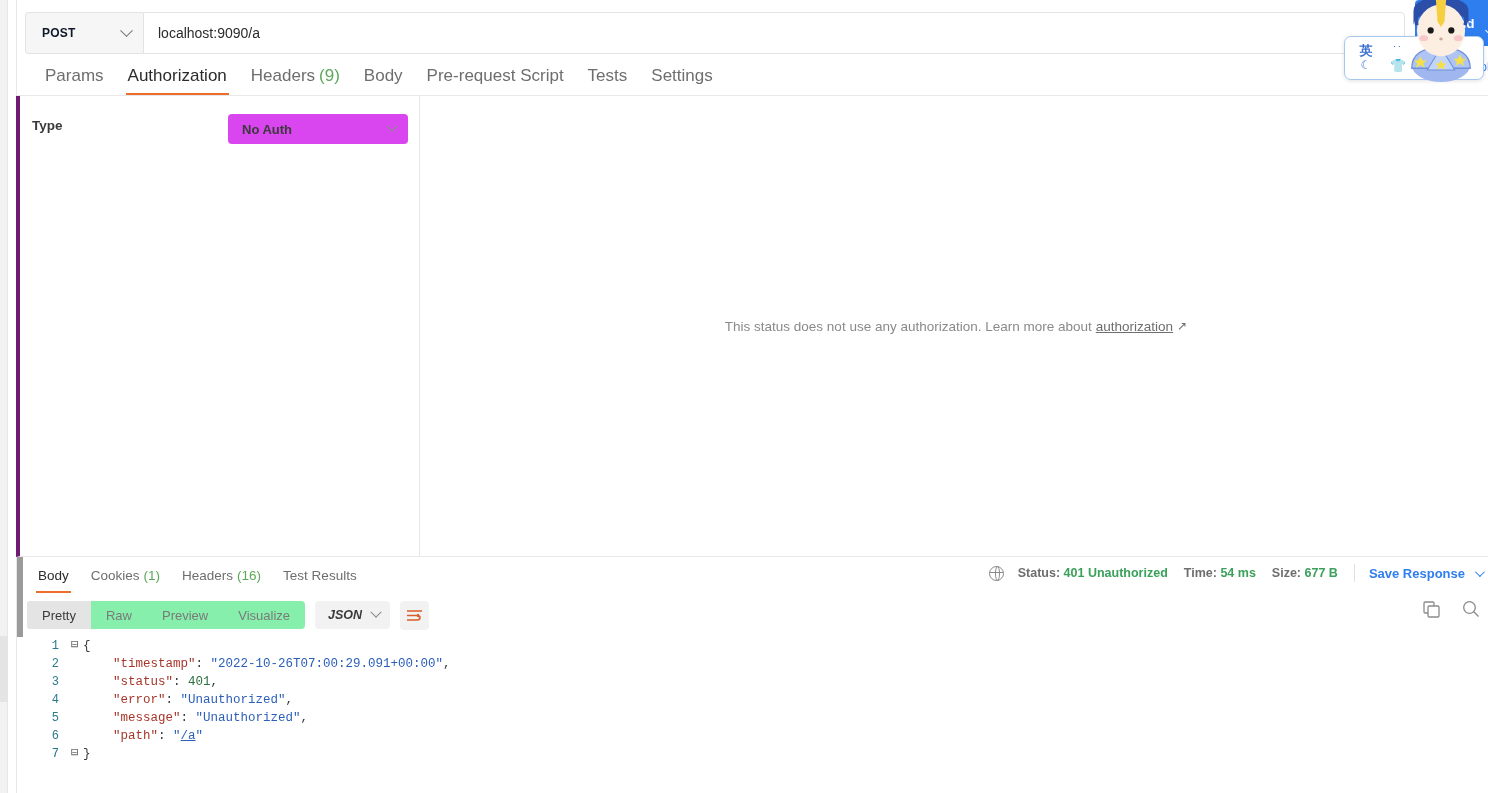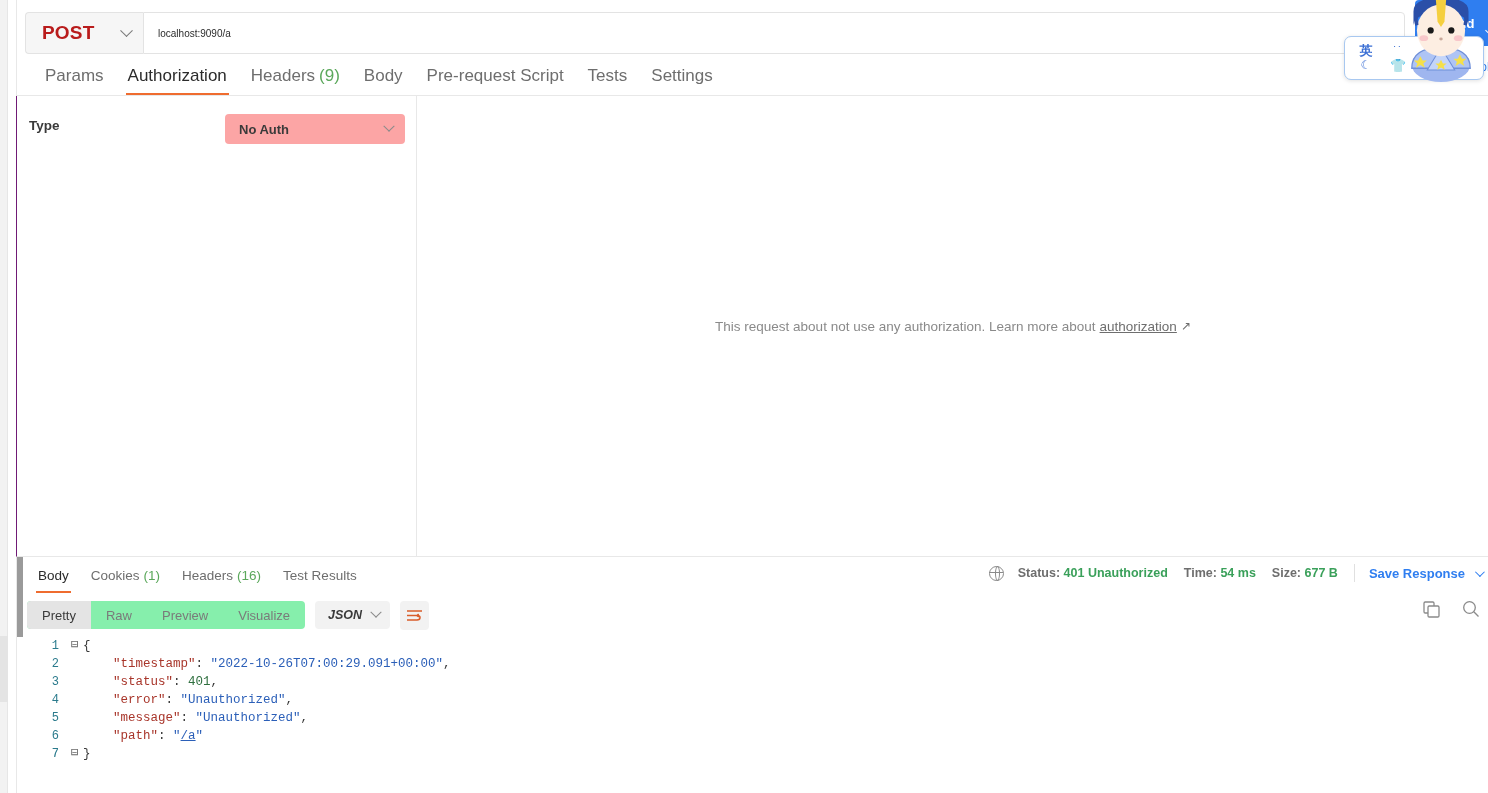--- a/index.html
+++ b/index.html
@@ -59,38 +59,38 @@
     background: #f6f6f6;
     border: 1px solid #e3e3e3;
     border-right: none;
     border-radius: 4px 0 0 4px;
     display: flex; align-items: center;
     justify-content: space-between;
     padding: 0 12px 0 16px;
     cursor: pointer;
   }
   .method-label {
-    font-size: 19px; font-weight: bold;
-    color: #b91c1c; letter-spacing: .2px;
+    font-size: 12px; font-weight: bold;
+    color: #0f172a; letter-spacing: .2px;
   }
   .chev {
     display: inline-block;
     width: 9px; height: 9px;
     border-right: 1.6px solid #7a7a7a;
     border-bottom: 1.6px solid #7a7a7a;
     transform: rotate(45deg) translate(-2px,-2px);
   }
   .url-input {
     width: 1262px; height: 42px;
     background: #ffffff;
     border: 1px solid #e3e3e3;
     border-radius: 0 4px 4px 0;
     display: flex; align-items: center;
     padding: 0 14px;
-    font-size: 10px; color: #2b2b2b;
+    font-size: 14px; color: #2b2b2b;
     cursor: text;
   }
   .send-btn {
     position: absolute; left: 1398px; top: 0px;
     width: 86px; height: 46px;
     background: #2f7ef0;
     border-radius: 4px;
     color: #fff; font-size: 13.5px; font-weight: bold;
     display: flex; align-items: center; justify-content: center;
     cursor: pointer;
@@ -130,37 +130,37 @@
     content: "";
     position: absolute; left: 10px; right: 10px; bottom: 0;
     height: 2px; background: #ef6c2f;
   }
   .tab-count { color: #5ba85b; margin-left: 4px; }
 
   
   .auth-pane {
     position: absolute; left: 16px; top: 96px;
     width: 1472px; height: 461px;
-    border-left: 1px solid #701a75;
+    border-left: 4px solid #701a75;
     border-bottom: 1px solid #e8e8e8;
     background: #ffffff;
   }
   .auth-left {
     position: absolute; left: 0; top: 0;
     width: 400px; height: 460px;
     border-right: 1px solid #e8e8e8;
   }
   .auth-type-label {
     position: absolute; left: 12px; top: 22px;
     font-size: 13.5px; color: #3a3a3a; font-weight: bold;
   }
   .auth-select {
     position: absolute; left: 208px; top: 18px;
     width: 180px; height: 30px;
-    background: #fca5a5;
+    background: #d946ef;
     border-radius: 4px;
     display: flex; align-items: center;
     justify-content: space-between;
     padding: 0 12px 0 14px;
     cursor: pointer;
   }
   .auth-select-value {
     font-size: 13px; color: #3a3a3a; font-weight: bold;
   }
   .chev-sm {
@@ -418,21 +418,21 @@
   <div class="auth-pane">
     <div class="auth-left">
       <div class="auth-type-label">Type</div>
       <div class="auth-select">
         <span class="auth-select-value">No Auth</span>
         <span class="chev-sm"></span>
       </div>
     </div>
     <div class="auth-desc">
       <div class="auth-desc-text">
-        <span>This request about not use any authorization. Learn more about</span>
+        <span>This status does not use any authorization. Learn more about</span>
         <span class="auth-link">authorization</span>
         <span class="ext-arrow">↗</span>
       </div>
     </div>
   </div>
 
   <div class="resp-head">
     <div class="resp-tab active">
       <span>Body</span>
     </div>

